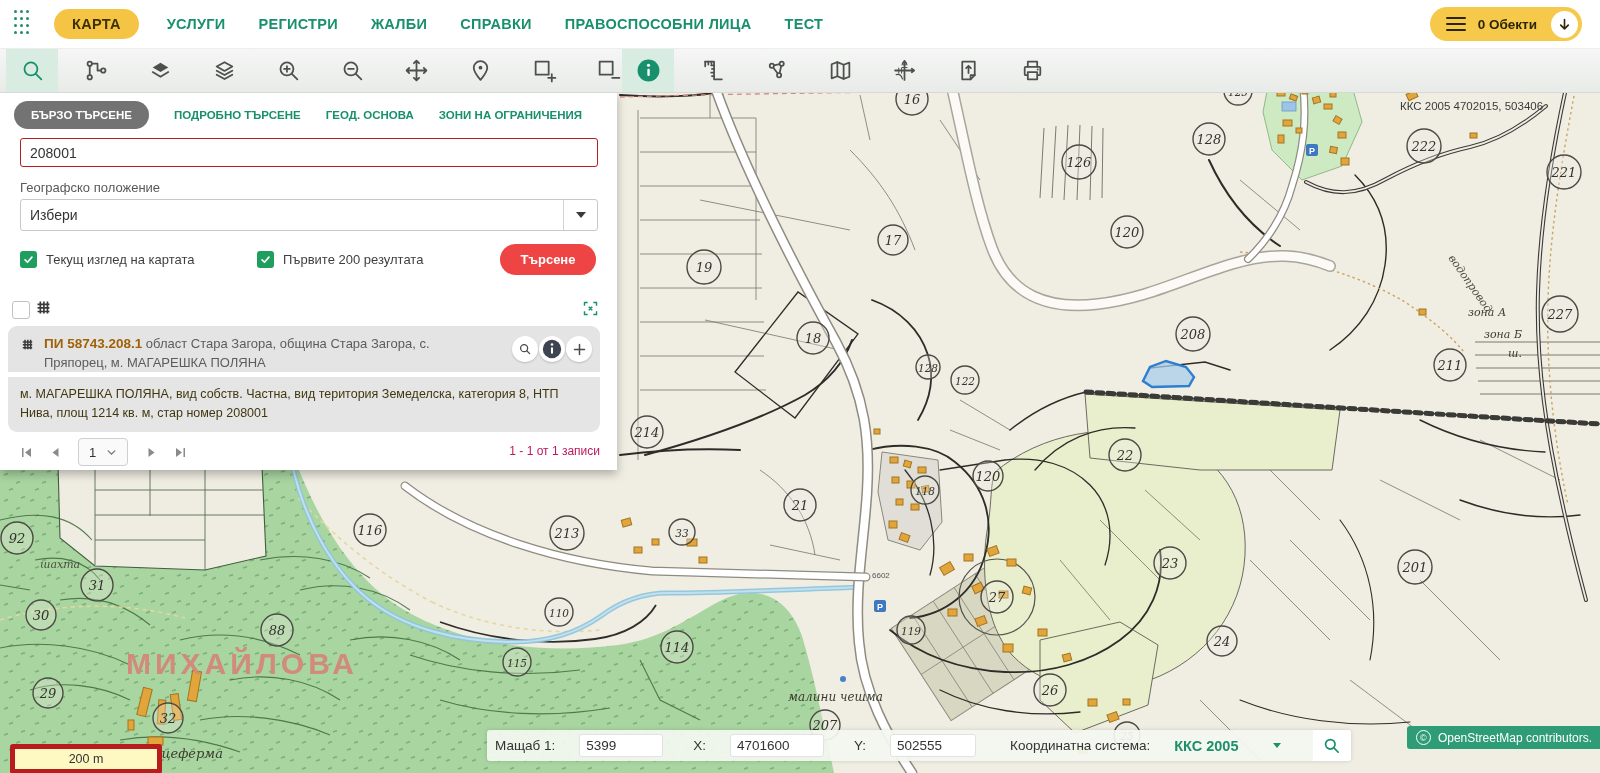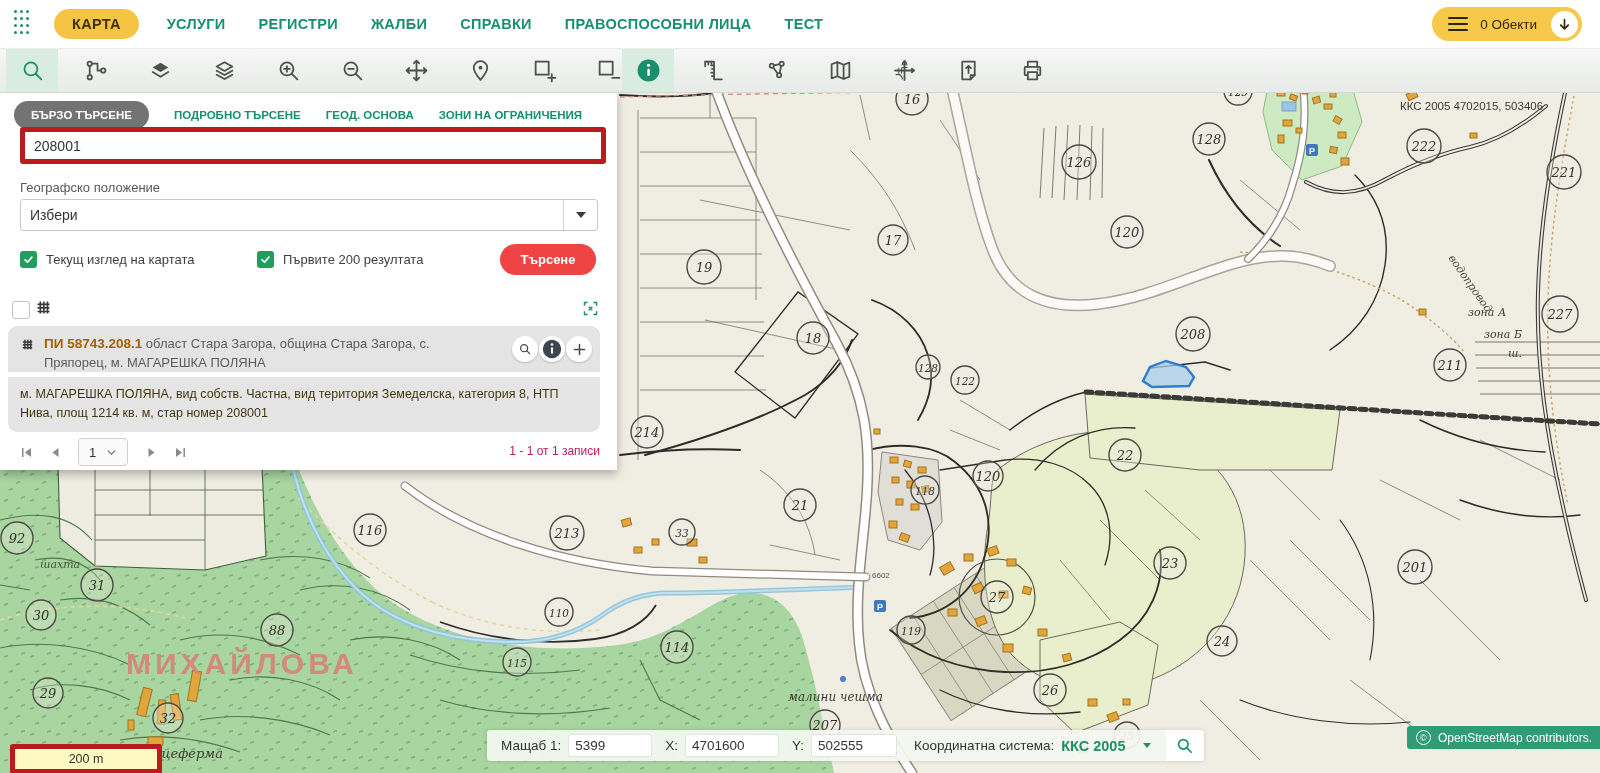--- a/index.html
+++ b/index.html
@@ -8,37 +8,37 @@
   .topnav{position:absolute;left:0;top:0;width:1600px;height:48px;background:#fff;z-index:30;
     display:flex;align-items:center;border-bottom:1px solid #ededed}
   .apps-grid{margin-left:14px;margin-right:22px;display:grid;grid-template-columns:repeat(3,6px);grid-auto-rows:7px;cursor:pointer}
   .apps-grid i{width:3.4px;height:3.4px;border-radius:50%;background:#1d8f6b;display:block}
   .nav-item{color:#17906b;font-weight:bold;font-size:14.5px;letter-spacing:.3px;margin-right:33px;cursor:pointer;white-space:nowrap}
   .nav-item.active{background:#f6c445;color:#3d3200;padding:7px 18px;border-radius:16px;margin-right:28px}
   .objects-pill{position:absolute;right:18px;top:7px;height:34px;background:#f6c94a;border-radius:18px;
     display:flex;align-items:center;padding:0 4px 0 16px;cursor:pointer}
   .objects-pill .burger{width:20px;margin-right:12px}
   .objects-pill .burger i{display:block;height:2.6px;background:#2c2607;margin:3.4px 0;border-radius:1px}
-  .objects-label{font-weight:normal;font-size:13.5px;color:#2c2607;margin-right:14px}
+  .objects-label{font-weight:bold;font-size:13.5px;color:#2c2607;margin-right:14px}
   .dl-circle{width:27px;height:27px;border-radius:50%;background:#fff;display:flex;align-items:center;justify-content:center}
   
   .toolbar{position:absolute;left:0;top:48px;width:1600px;height:44px;z-index:25;
     background:linear-gradient(#f5f6f5,#e9ebe9);border-bottom:1px solid #d6d9d6}
   .tgroup{position:absolute;top:0;height:44px;display:flex;gap:12px}
   .tgroup.left{left:6px}.tgroup.right{left:622px}
   .tool{width:52px;height:44px;display:flex;align-items:center;justify-content:center;color:#4c514c;cursor:pointer}
   .tool.active{background:#d9ece2}
   .tool svg{width:25px;height:25px}
   
   .panel{position:absolute;left:0;top:92px;width:617px;height:378px;background:#fff;z-index:20;
     box-shadow:0 4px 9px rgba(0,0,0,.28)}
   .tabs{position:absolute;left:14px;top:8px;height:30px;display:flex;align-items:center}
   .tab{color:#17906b;font-weight:bold;font-size:11.5px;margin-right:25px;cursor:pointer;white-space:nowrap}
   .tab.active{background:#737373;color:#fff;padding:8px 17px;border-radius:16px}
-  .q-input{position:absolute;left:20px;top:35px;width:558px;height:27px;border:5px solid #b91c1c;border-radius:3px;
+  .q-input{position:absolute;left:20px;top:46px;width:558px;height:27px;border:1px solid #b91c1c;border-radius:3px;
     font-size:14px;color:#333;padding:0 9px;font-family:"Liberation Sans",sans-serif}
   .geo-label{position:absolute;left:20px;top:88px;font-size:13px;color:#595959}
   .geo-select{position:absolute;left:20px;top:107px;width:576px;height:30px;border:1px solid #c9c9c9;border-radius:3px;
     background:#fff;display:flex;align-items:center;cursor:pointer}
   .geo-select .val{flex:1;font-size:14px;color:#333;padding-left:9px}
   .geo-select .dd{width:33px;height:100%;border-left:1px solid #d4d4d4;display:flex;align-items:center;justify-content:center}
   .caret{width:0;height:0;border-left:5px solid transparent;border-right:5px solid transparent;border-top:6px solid #3a3a3a}
   .checkrow{position:absolute;left:20px;top:152px;width:576px;height:31px;display:flex;align-items:center}
   .cb{width:17px;height:17px;border-radius:3px;background:#1f9e5e;display:inline-flex;align-items:center;justify-content:center;margin-right:9px;cursor:pointer}
   .cb svg{width:11px;height:11px}
@@ -63,21 +63,21 @@
   .pager{position:absolute;left:16px;top:346px;height:28px;display:flex;align-items:center;gap:9px}
   .pg-btn{width:20px;height:20px;display:flex;align-items:center;justify-content:center;color:#8a8a8a;cursor:pointer}
   .pg-select{width:48px;height:26px;border:1px solid #cfcfcf;border-radius:4px;background:#fafafa;display:flex;
     align-items:center;justify-content:space-evenly;font-size:13px;color:#333;cursor:pointer;margin:0 4px}
   .pg-summary{position:absolute;right:17px;top:352px;font-size:12px;color:#be185d}
   
   #map-svg{position:absolute;left:0;top:0;z-index:0;cursor:crosshair}
   .scalebar{position:absolute;left:10px;top:744px;width:142px;height:20px;background:#fef9c3;border:5px solid #b91c1c;
     border-radius:3px;z-index:10;display:flex;align-items:center;justify-content:center;font-size:12.5px;color:#333}
   .statusbar{position:absolute;left:487px;top:730px;height:31px;z-index:10;display:flex;align-items:center;
-    background:rgba(243,247,240,.93);border-radius:3px;padding-left:14px;gap:7px;font-size:13.5px;color:#333;
+    background:rgba(243,247,240,.93);border-radius:3px;padding-left:8px;gap:24px;font-size:13.5px;color:#333;
     box-shadow:0 0 4px rgba(0,0,0,.15)}
   .sb-input{height:21px;background:#fff;border:1px solid #e2e2e2;border-radius:3px;padding:0 6px;font-size:13.5px;
     color:#333;font-family:"Liberation Sans",sans-serif}
   .sb-crs-label{margin-left:10px}
   .sb-crs{font-weight:bold;color:#1d8f6b;font-size:14.5px;margin-left:0;cursor:pointer}
   .sb-caret{width:0;height:0;border-left:4.5px solid transparent;border-right:4.5px solid transparent;
     border-top:5.5px solid #1d8f6b;margin:0 8px 0 10px;cursor:pointer}
   .sb-search{width:38px;height:31px;background:rgba(255,255,255,.9);border-radius:0 3px 3px 0;display:flex;
     align-items:center;justify-content:center;color:#17906b;cursor:pointer}
   .osm-badge{position:absolute;right:0;top:726px;height:23px;background:#2e9d77;color:#fff;z-index:10;

